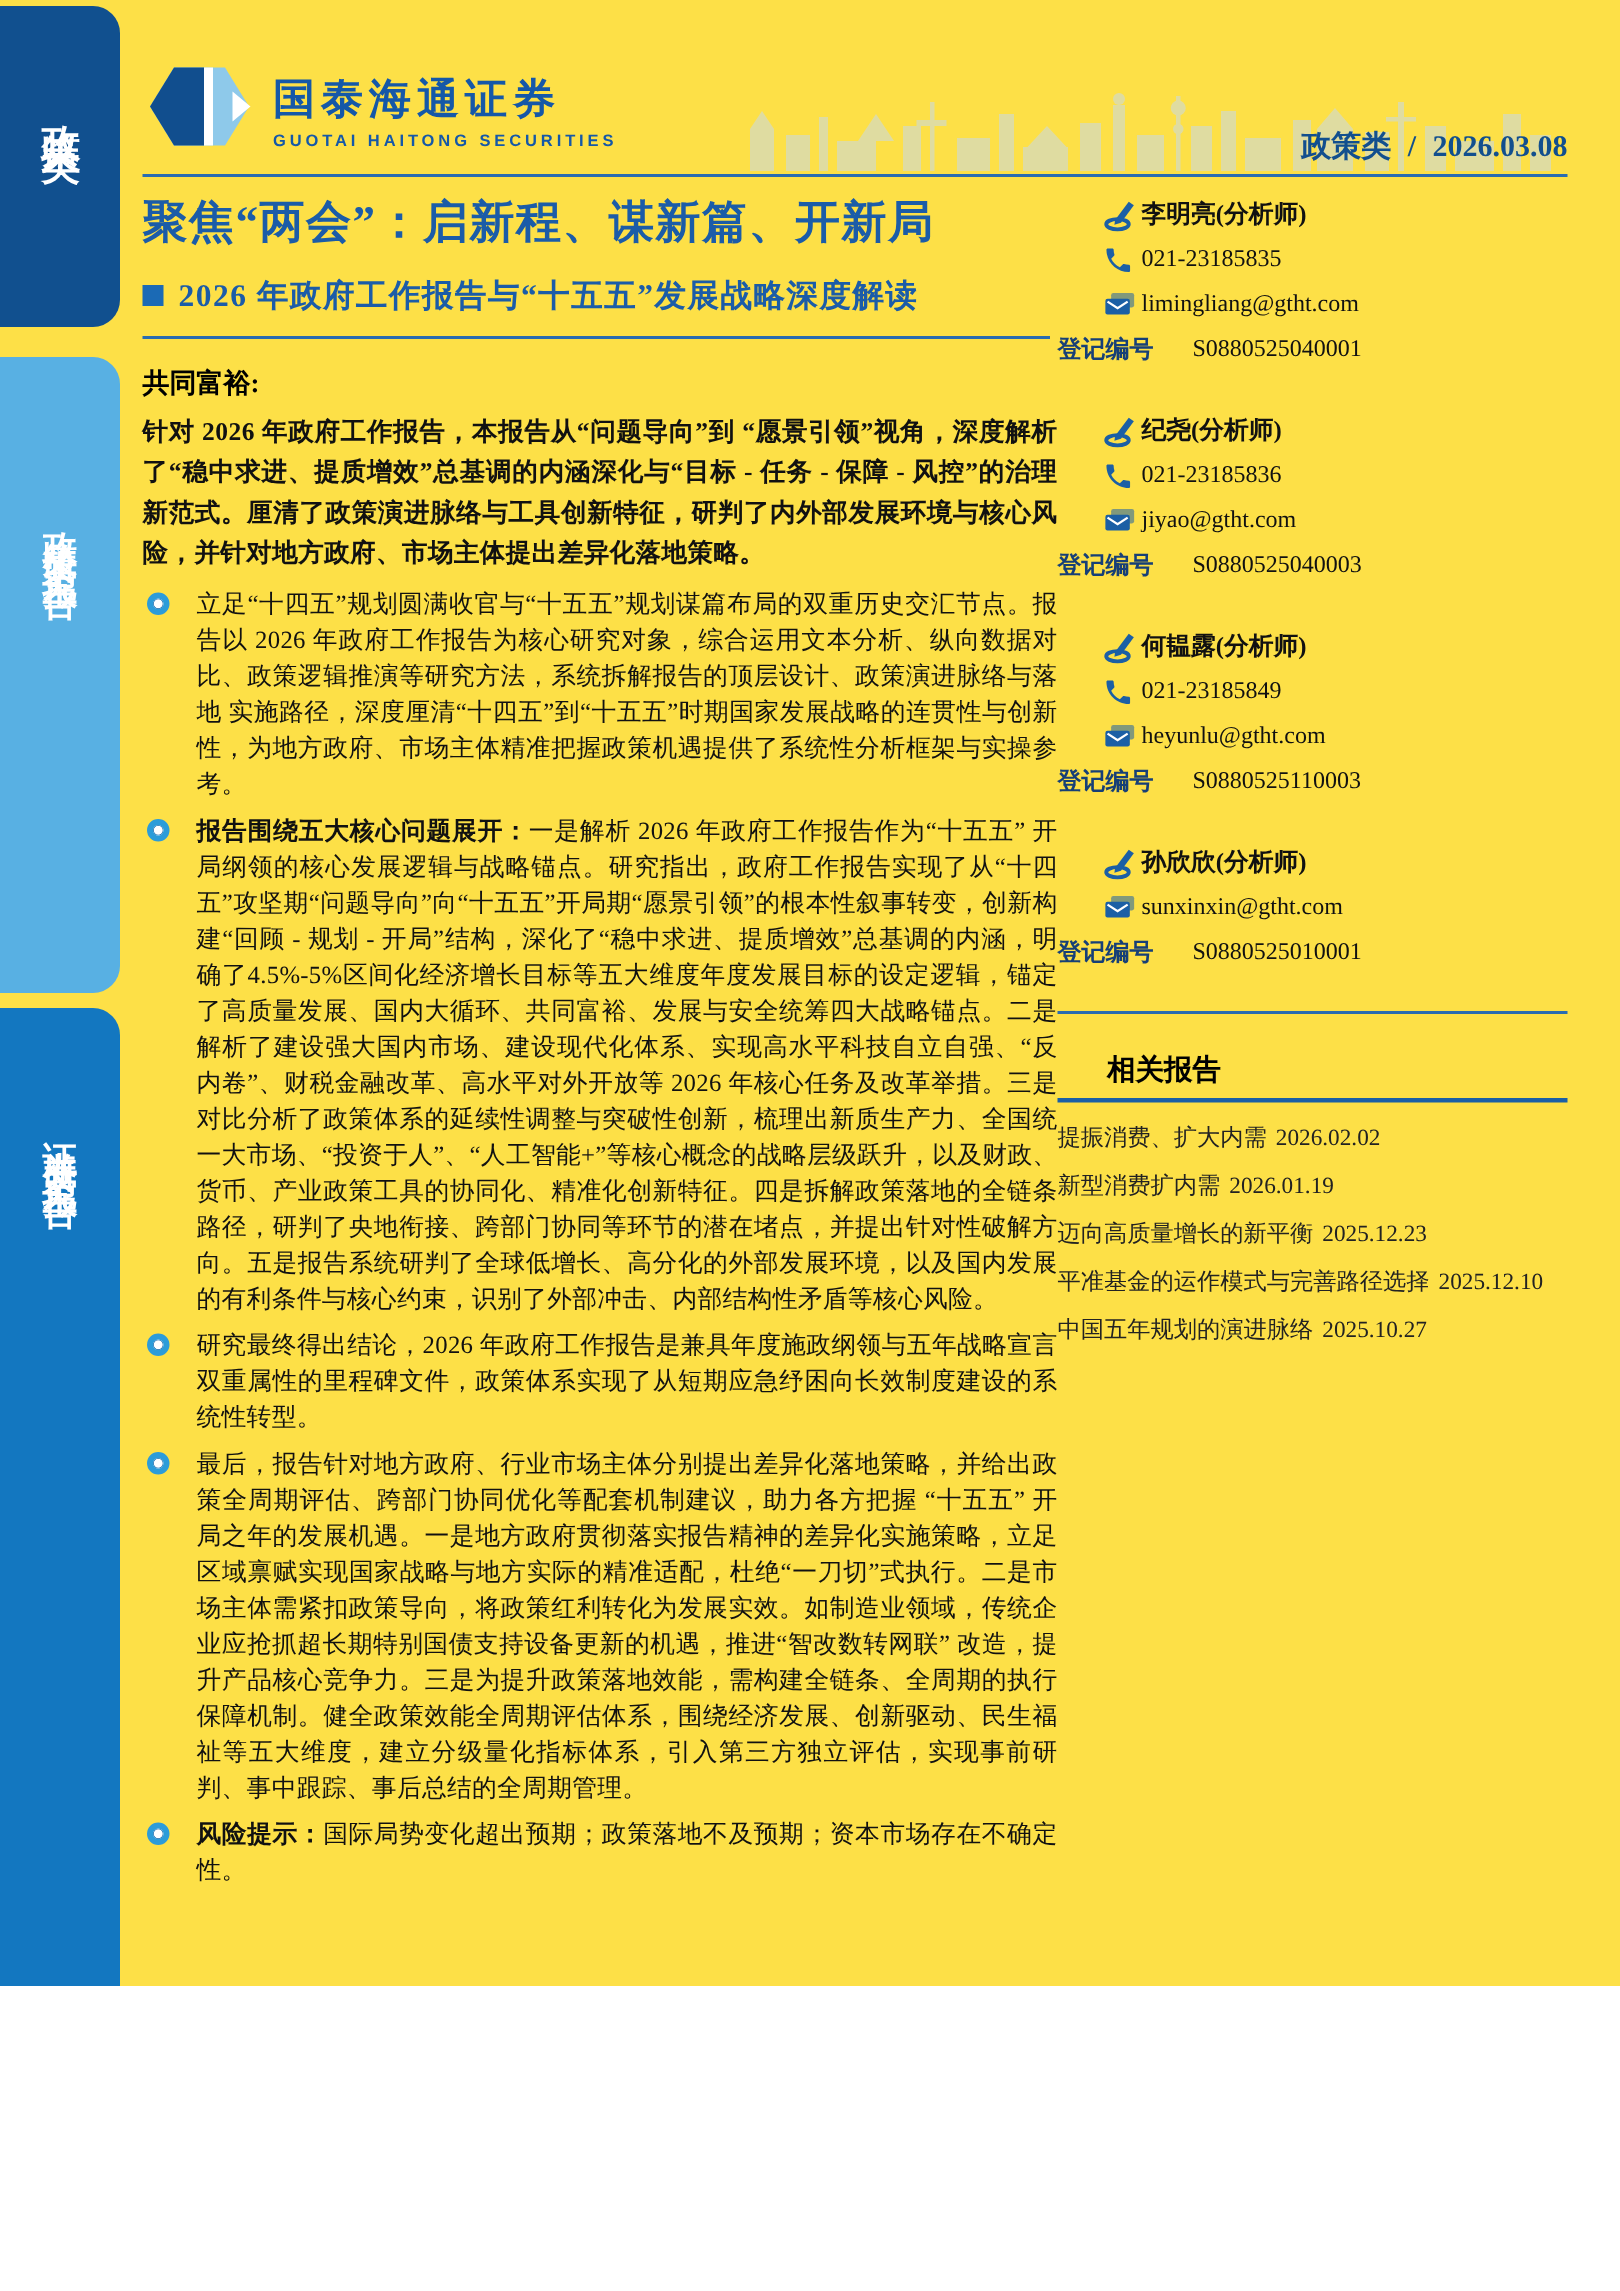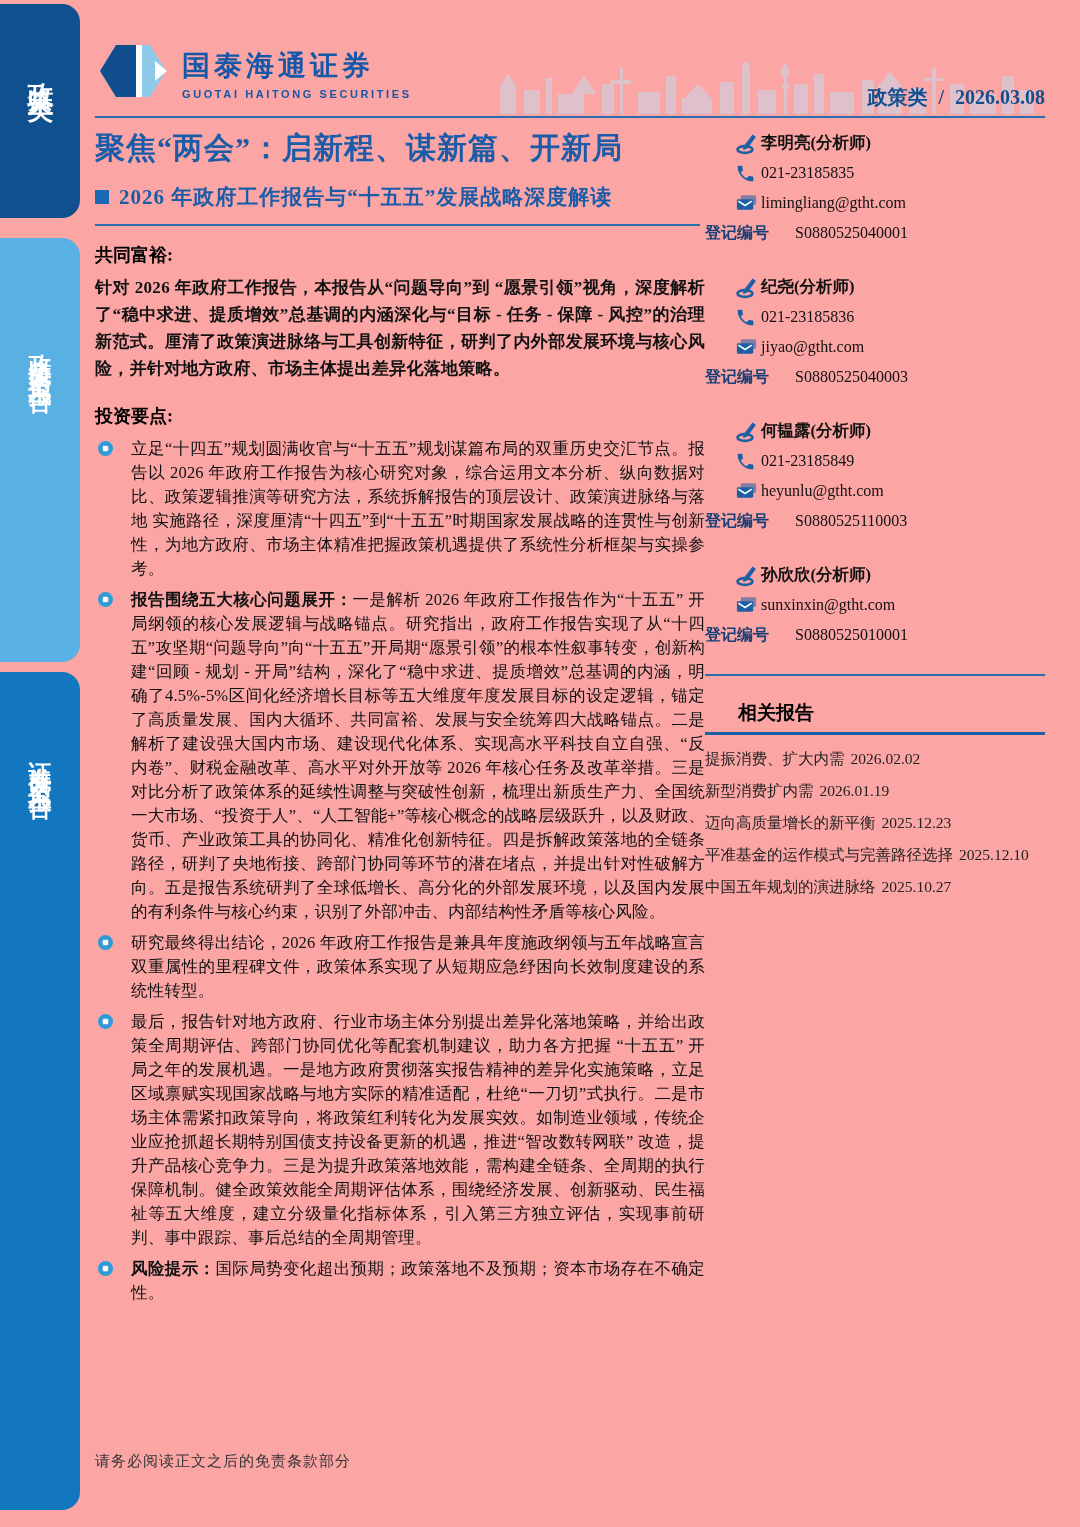--- a/index.html
+++ b/index.html
@@ -1,18 +1,18 @@
 <!DOCTYPE html>
 <html><head>
 <meta charset="utf-8">
 <style>
   * { margin:0; padding:0; box-sizing:border-box; }
   html,body { background:#fff; }
   .page {
-    position:relative; width:1080px; height:1527px; background:#fca5a5; overflow:hidden;
+    position:relative; width:1080px; height:1324px; background:#fde047; overflow:hidden;
     font-family:"Liberation Serif","DejaVu Serif",serif; color:#111;
   }
 
   
   .side-tab {
     position:absolute; left:0; width:80px; border-radius:0 18px 18px 0;
     display:flex; justify-content:center;
   }
   .side-tab .vtext {
     writing-mode:vertical-rl; text-orientation:upright;
@@ -155,21 +155,20 @@
     <div class="doc-title">聚焦“两会”：启新程、谋新篇、开新局</div>
     <div class="doc-subtitle">
       <span class="sq"></span>
       <span>2026 年政府工作报告与“十五五”发展战略深度解读</span>
     </div>
     <div class="rule-sub"></div>
 
     <div class="intro-head">共同富裕:</div>
     <p class="intro-body">针对 2026 年政府工作报告，本报告从“问题导向”到 “愿景引领”视角，深度解析了“稳中求进、提质增效”总基调的内涵深化与“目标 - 任务 - 保障 - 风控”的治理新范式。厘清了政策演进脉络与工具创新特征，研判了内外部发展环境与核心风险，并针对地方政府、市场主体提出差异化落地策略。</p>
 
-    <div class="points-head">投资要点:</div>
     <ul class="points">
       <li>
         <span class="donut"></span>
         <p class="btext"><b></b><span>立足“十四五”规划圆满收官与“十五五”规划谋篇布局的双重历史交汇节点。报告以 2026 年政府工作报告为核心研究对象，综合运用文本分析、纵向数据对比、政策逻辑推演等研究方法，系统拆解报告的顶层设计、政策演进脉络与落地 实施路径，深度厘清“十四五”到“十五五”时期国家发展战略的连贯性与创新性，为地方政府、市场主体精准把握政策机遇提供了系统性分析框架与实操参考。</span></p>
       </li>
       <li>
         <span class="donut"></span>
         <p class="btext"><b>报告围绕五大核心问题展开：</b><span>一是解析 2026 年政府工作报告作为“十五五” 开局纲领的核心发展逻辑与战略锚点。研究指出，政府工作报告实现了从“十四五”攻坚期“问题导向”向“十五五”开局期“愿景引领”的根本性叙事转变，创新构建“回顾 - 规划 - 开局”结构，深化了“稳中求进、提质增效”总基调的内涵，明确了4.5%-5%区间化经济增长目标等五大维度年度发展目标的设定逻辑，锚定了高质量发展、国内大循环、共同富裕、发展与安全统筹四大战略锚点。二是解析了建设强大国内市场、建设现代化体系、实现高水平科技自立自强、“反内卷”、财税金融改革、高水平对外开放等 2026 年核心任务及改革举措。三是对比分析了政策体系的延续性调整与突破性创新，梳理出新质生产力、全国统一大市场、“投资于人”、“人工智能+”等核心概念的战略层级跃升，以及财政、货币、产业政策工具的协同化、精准化创新特征。四是拆解政策落地的全链条路径，研判了央地衔接、跨部门协同等环节的潜在堵点，并提出针对性破解方向。五是报告系统研判了全球低增长、高分化的外部发展环境，以及国内发展的有利条件与核心约束，识别了外部冲击、内部结构性矛盾等核心风险。</span></p>
       </li>
       <li>

